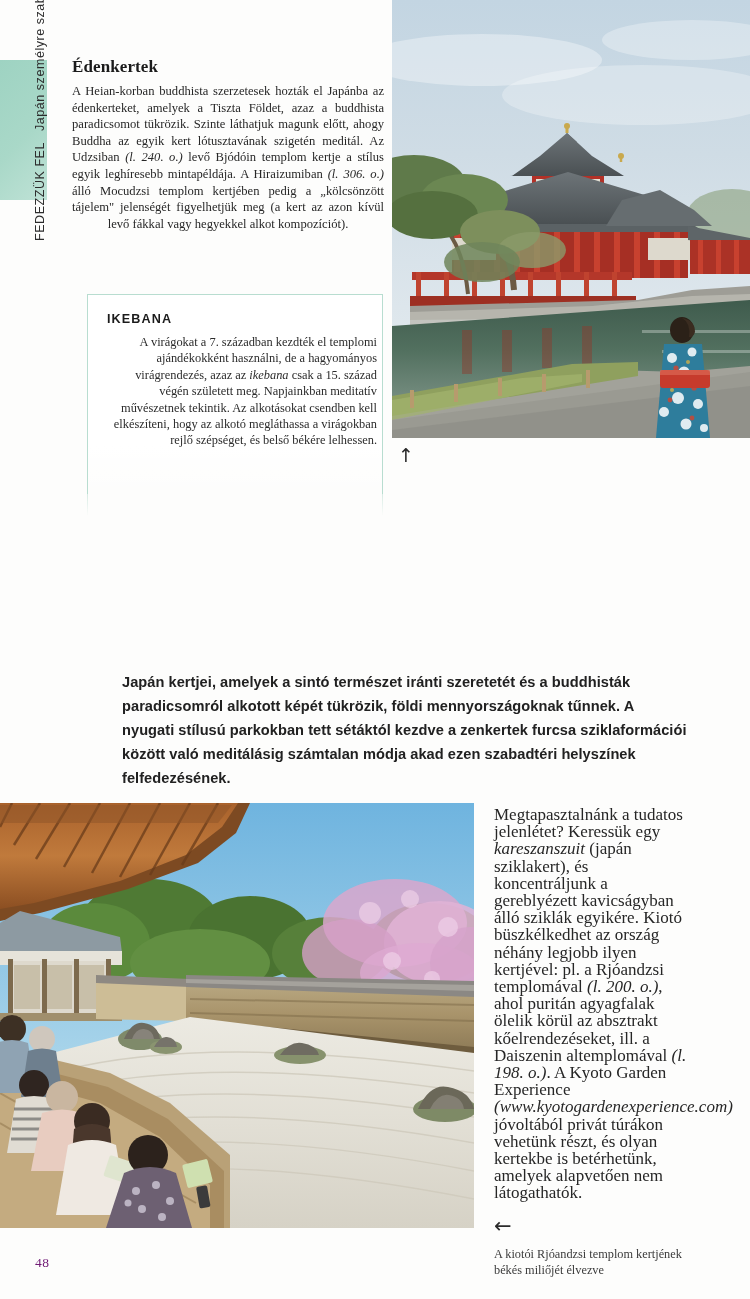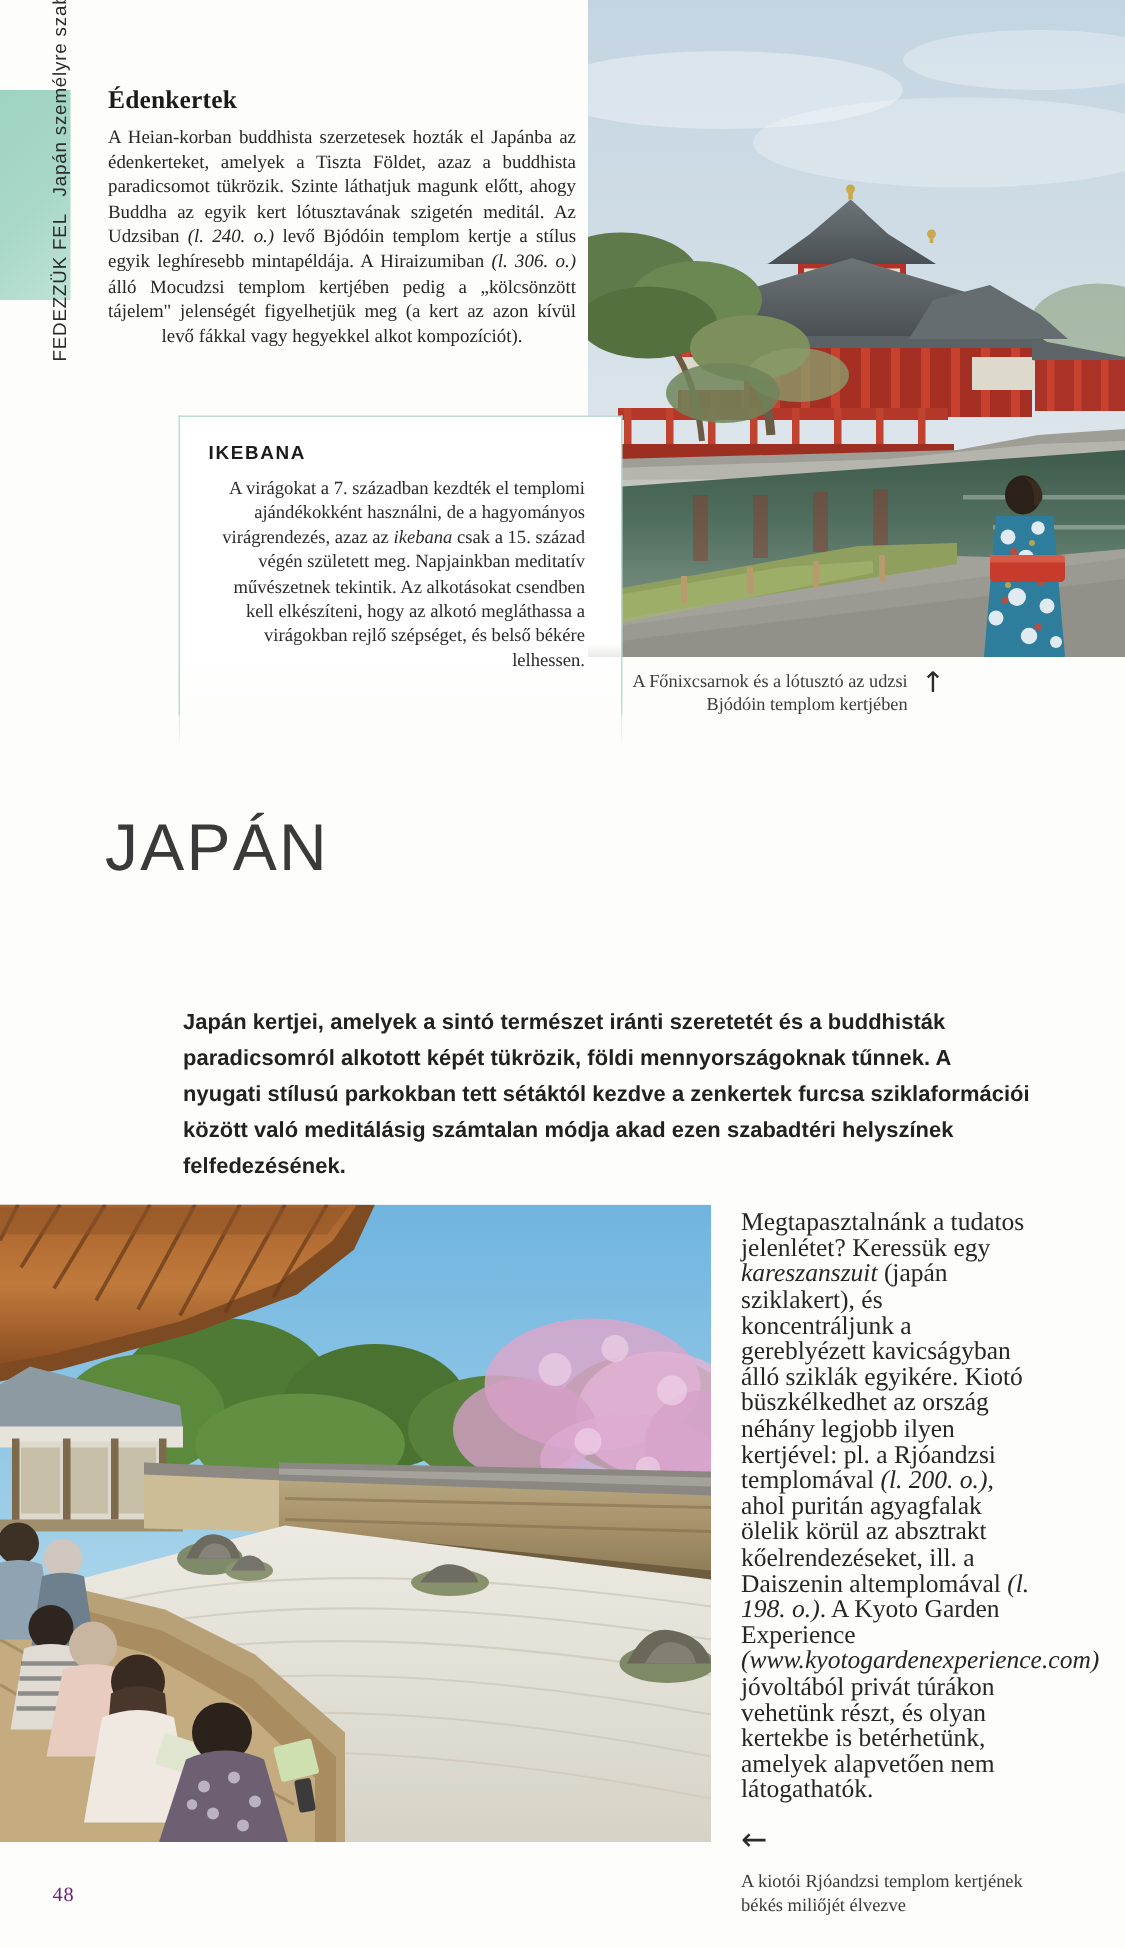--- a/index.html
+++ b/index.html
@@ -77,27 +77,26 @@
     color: #272727;
     text-align: justify;
     text-align-last: center;
     hyphens: manual;
   }
   .p-just i { font-style: italic; }
 
   
   .ikebana-box {
     position: absolute;
-    left: 87px; top: 277px;
+    left: 87px; top: 294px;
     width: 296px; height: 200px;
     border: 1px solid #b8ddd0;
     border-bottom: none;
     background: linear-gradient(to bottom, #ffffff 76%, rgba(255,255,255,0) 100%);
-    padding: 17px 24px 0 19px;
-    margin-left: 32px;
+    padding: 17px 5px 0 19px;
   }
   .ikebana-box::after{
     content:"";
     position:absolute;
     left:-1px; right:-1px; bottom:-22px; height:22px;
     background: linear-gradient(to bottom, rgba(184,221,208,.55), rgba(184,221,208,0));
     -webkit-mask-image: linear-gradient(to right,#000 0 1px, transparent 1px calc(100% - 1px), #000 calc(100% - 1px) 100%);
     mask-image: linear-gradient(to right,#000 0 1px, transparent 1px calc(100% - 1px), #000 calc(100% - 1px) 100%);
   }
   .ikebana-title {
@@ -402,26 +401,24 @@
     <h2 class="h-sub">Édenkertek</h2>
     <p class="p-just">A Heian-korban buddhista szerzetesek hozták el Japánba az édenkerteket, amelyek a Tiszta Földet, azaz a buddhista paradicsomot tükrözik. Szinte láthatjuk magunk előtt, ahogy Buddha az egyik kert lótusztavának szigetén meditál. Az Udzsiban <i>(l. 240. o.)</i> levő Bjódóin templom kertje a stílus egyik leghíresebb mintapéldája. A Hiraizumiban <i>(l. 306. o.)</i> álló Mocudzsi templom kertjében pedig a „kölcsönzött tájelem" jelenségét figyelhetjük meg (a kert az azon kívül levő fákkal vagy hegyekkel alkot kompozíciót).</p>
   </div>
 
   <div class="ikebana-box">
     <div class="ikebana-title">IKEBANA</div>
     <div class="ikebana-text">A virágokat a 7. században kezdték el templomi ajándékokként használni, de a hagyományos virágrendezés, azaz az <i>ikebana</i> csak a 15. század végén született meg. Napjainkban meditatív művészetnek tekintik. Az alkotásokat csendben kell elkészíteni, hogy az alkotó megláthassa a virágokban rejlő szépséget, és belső békére lelhessen.</div>
   </div>
 
   <div class="cap-hero">
-    <div class="cap-txt">A Főnixcsarnok és a lótusztó az udzsi Bjódóin templom kertjében</div>
     <div class="arrow-up">↑</div>
   </div>
 
   <div class="title-wrap">
-    <div class="title-1">JAPÁN</div>
   </div>
 
   <p class="lead">Japán kertjei, amelyek a sintó természet iránti szeretetét és a buddhisták paradicsomról alkotott képét tükrözik, földi mennyországoknak tűnnek. A nyugati stílusú parkokban tett sétáktól kezdve a zenkertek furcsa sziklaformációi között való meditálásig számtalan módja akad ezen szabadtéri helyszínek felfedezésének.</p>
 
   <div class="zen-photo">
     <svg width="474" height="425" viewBox="0 0 474 425" xmlns="http://www.w3.org/2000/svg">
       <defs>
         <linearGradient id="sky2" x1="0" y1="0" x2="0" y2="1">
           <stop offset="0" stop-color="#6fb4df"></stop>
           <stop offset="0.6" stop-color="#a8d4ea"></stop>

